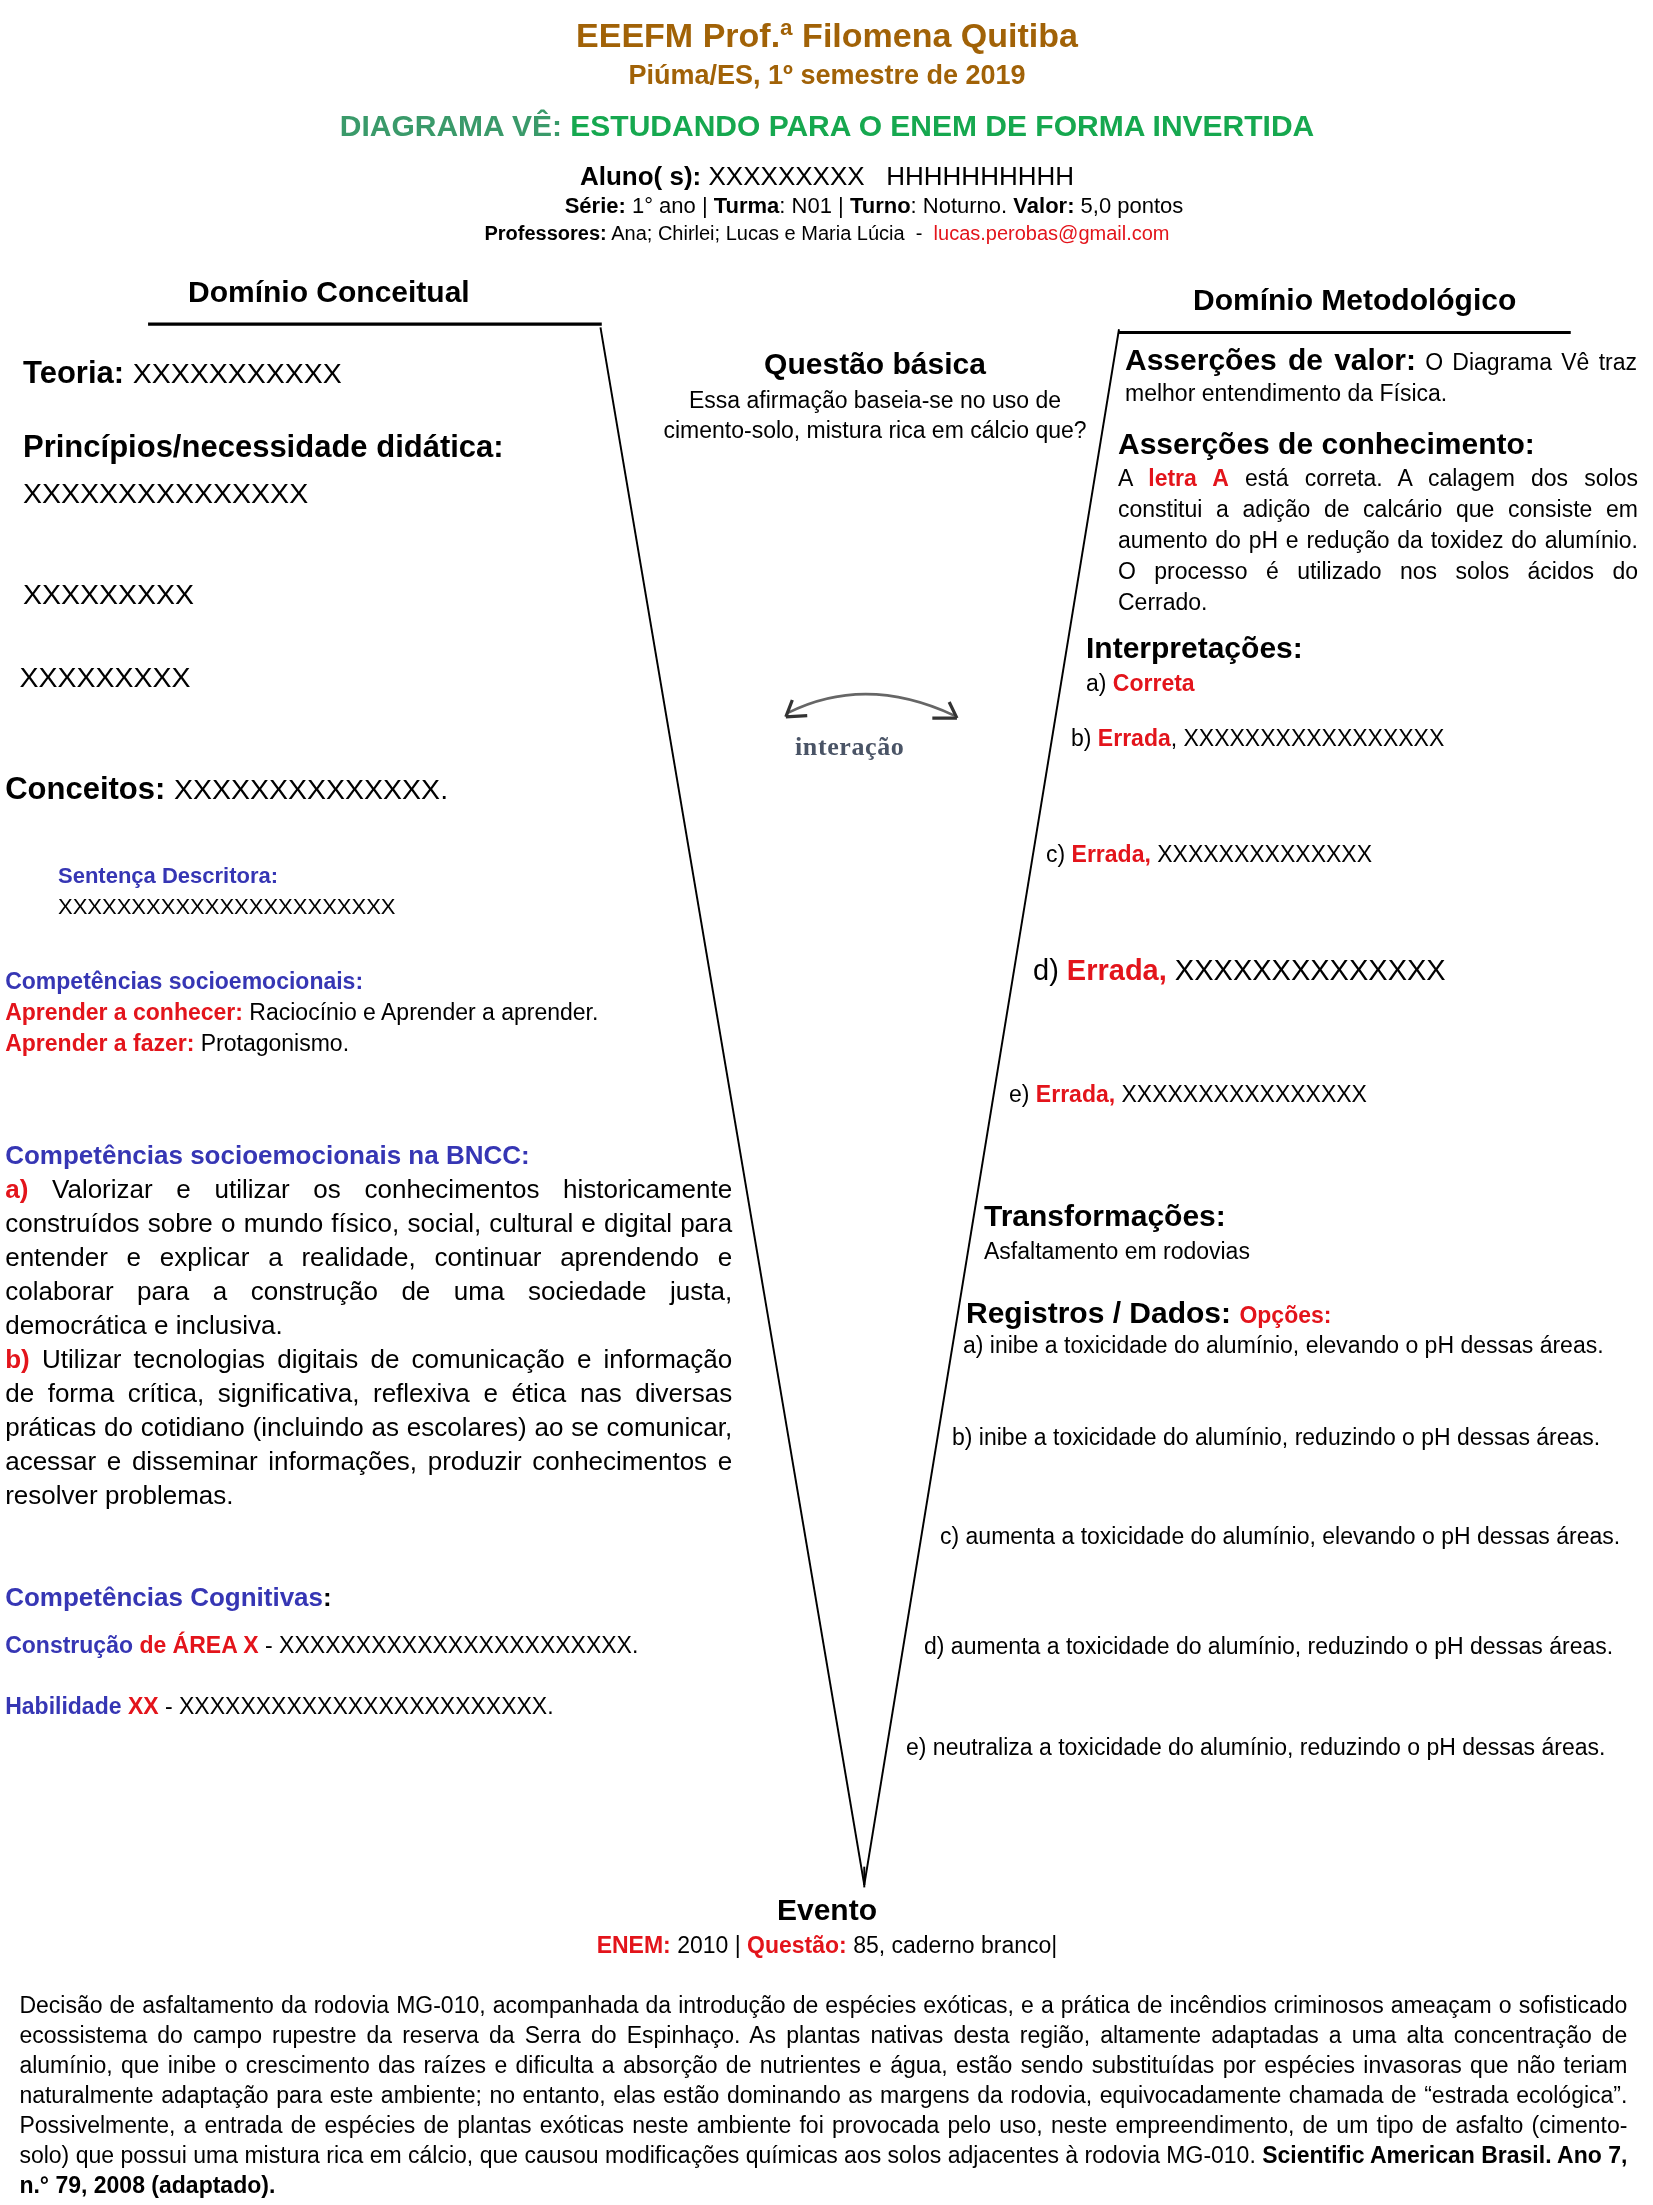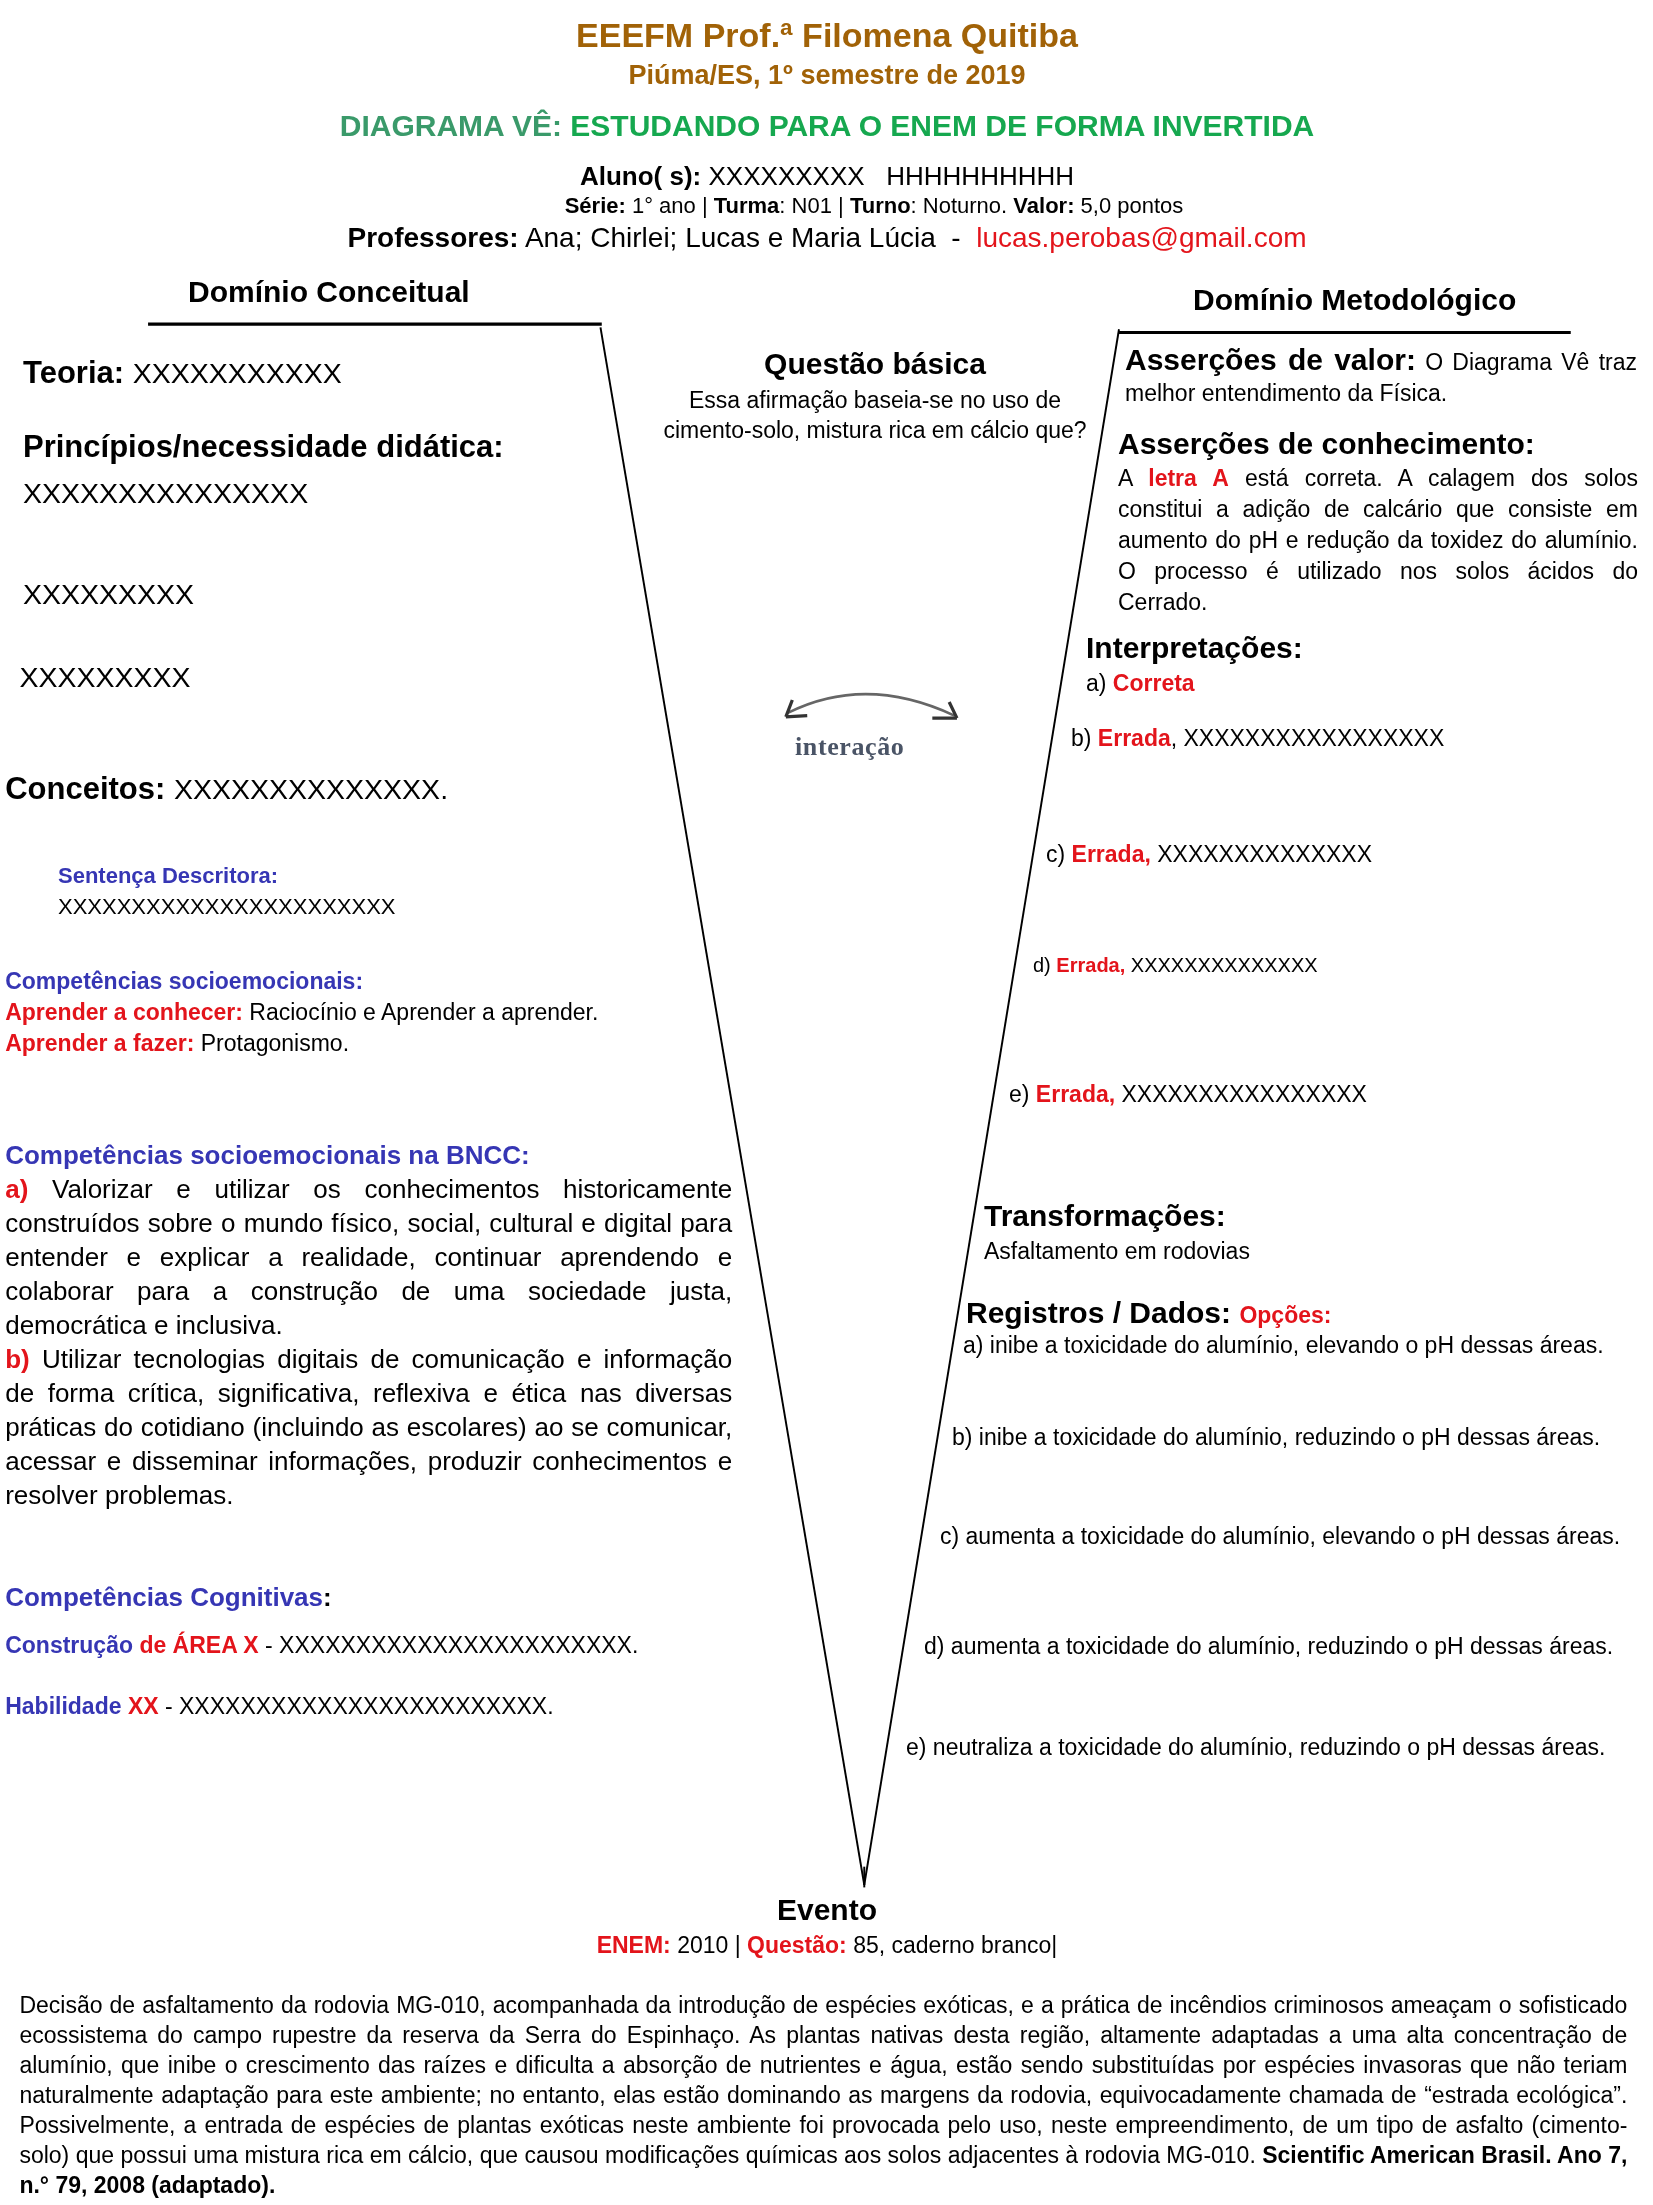--- a/index.html
+++ b/index.html
@@ -16,21 +16,21 @@
   .green2 { color: #16a84f; }
   .center { text-align: center; }
   .just { text-align: justify; text-align-last: left; }
 
   
   #hdr-school { left: 0; width: 1654px; top: 15.6px; font-size: 34px; }
   #hdr-place  { left: 0; width: 1654px; top: 60px; font-size: 27px; }
   #hdr-title  { left: 0; width: 1654px; top: 109px; font-size: 30px; }
   #hdr-aluno  { left: 0; width: 1654px; top: 161px; font-size: 26px; }
   #hdr-serie  { left: 0; width: 1654px; top: 193px; font-size: 22px; padding-left: 47px; }
-  #hdr-prof   { left: 0; width: 1654px; top: 222px; font-size: 28px; }
+  #hdr-prof   { left: 0; width: 1654px; top: 222px; font-size: 20px; }
 
   
   #dom-conc { left: 188px; top: 275px; font-size: 30px; }
   #dom-met  { left: 1193px; top: 283px; font-size: 30px; }
 
   
   .lh { font-size: 31px; }
   .lx { font-size: 28.5px; }
   #teoria   { left: 23px; top: 355px; }
   #princ    { left: 23px; top: 429px; }
@@ -50,21 +50,21 @@
   #questao-text { left: 648px; width: 454px; top: 385px; font-size: 23px; line-height: 30px; }
   #interacao { left: 795px; top: 732px; font-size: 26px; font-family: "Liberation Serif", serif; font-weight: bold; color: #4a5466; letter-spacing: 0.6px; }
 
   
   #ass-valor { left: 1125px; top: 344px; width: 512px; font-size: 23px; line-height: 31px; }
   #ass-conh  { left: 1118px; top: 425px; width: 520px; font-size: 23px; line-height: 31px; }
   #interp    { left: 1086px; top: 631px; font-size: 30px; }
   #interp-a  { left: 1086px; top: 670px; font-size: 23px; }
   #interp-b  { left: 1071px; top: 725px; font-size: 23px; }
   #interp-c  { left: 1046px; top: 841px; font-size: 23px; }
-  #interp-d  { left: 1033px; top: 954px; font-size: 20px; }
+  #interp-d  { left: 1033px; top: 954px; font-size: 29px; }
   #interp-e  { left: 1009px; top: 1081px; font-size: 23px; }
   #transf    { left: 984px; top: 1199px; font-size: 30px; }
   #transf-t  { left: 984px; top: 1238px; font-size: 23px; }
   #registros { left: 966px; top: 1296px; font-size: 30px; }
   .opt { font-size: 23px; line-height: 31px; }
   #opt-a { left: 963px; top: 1330px; width: 674px; }
   #opt-b { left: 952px; top: 1422px; width: 696px; }
   #opt-c { left: 940px; top: 1521px; width: 708px; }
   #opt-d { left: 924px; top: 1631px; width: 723px; }
   #opt-e { left: 906px; top: 1732px; width: 742px; }

